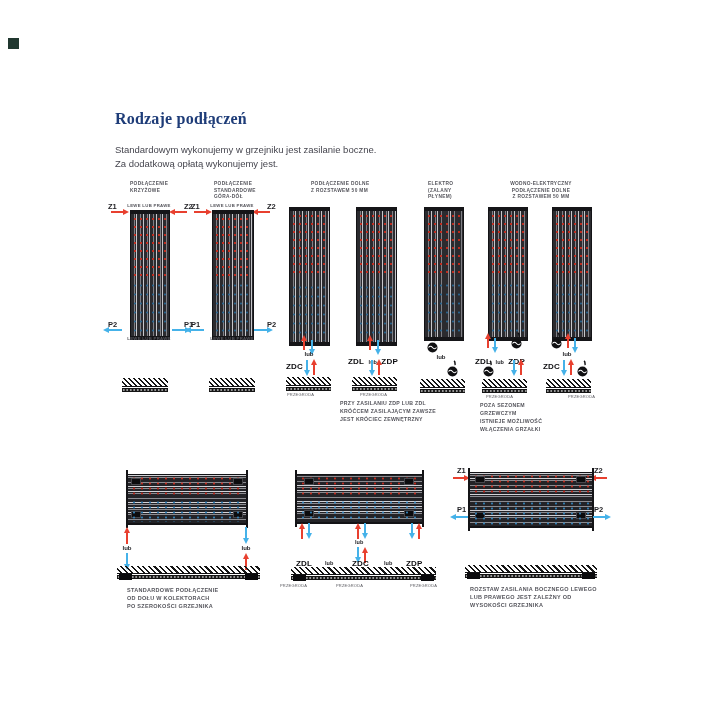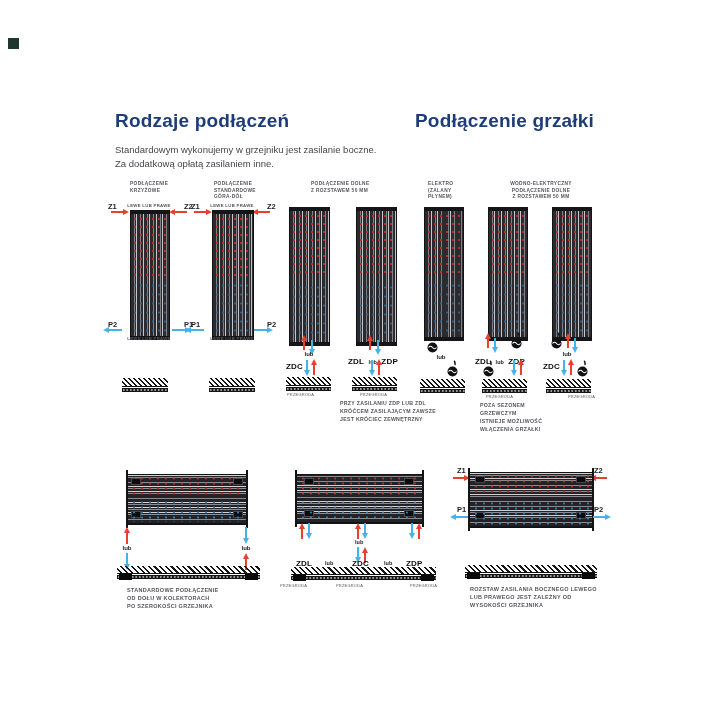--- a/index.html
+++ b/index.html
@@ -1,21 +1,21 @@
 <!DOCTYPE html>
 <html><head>
 <meta charset="utf-8">
 <style>
   html,body{margin:0;padding:0;background:#fff;}
   #page{position:relative;width:720px;height:720px;background:#ffffff;overflow:hidden;
         font-family:"Liberation Sans",sans-serif;color:#44444c;}
   .abs{position:absolute;}
 
   
-  .h1{font-family:Liberation Sans, sans-serif;font-weight:700;font-size:19px;color:#1e3c78;letter-spacing:.2px;}
+  .h1{font-family:Liberation Serif, serif;font-weight:700;font-size:16px;color:#1e3c78;letter-spacing:.2px;}
   .sub{font-size:9.5px;color:#45454e;line-height:14px;}
 
   
   .coltitle{font-size:4.8px;line-height:6.6px;letter-spacing:.35px;color:#55555c;font-weight:700;}
   .tiny{font-size:4.3px;letter-spacing:.3px;color:#55555c;font-weight:700;text-align:center;}
   .port{font-weight:700;font-size:7.5px;color:#232327;}
   .zlab{font-weight:700;font-size:8px;color:#0d0d10;letter-spacing:.2px;}
   .lub{font-weight:700;font-size:6px;color:#1c1c20;text-align:center;}
   .lub2{font-weight:700;font-size:5.5px;color:#1c1c20;}
   .przeg{font-size:4px;letter-spacing:.2px;color:#5a5a60;}
@@ -82,23 +82,22 @@
   .floor .blk.l{left:2px}.floor .blk.r{right:2px}
 </style>
 </head>
 <body>
 
 <div id="page">
 
   <div class="abs logo" style="left:8px;top:38px"></div>
 
   <div class="abs h1" style="left:115px;top:110px">Rodzaje podłączeń</div>
-  <div class="abs h1" style="left:415px;top:110px">Podłączenie grzałki</div>
   <div class="abs sub" style="left:115px;top:143px">Standardowym wykonujemy w grzejniku jest zasilanie boczne.</div>
-  <div class="abs sub" style="left:115px;top:157px">Za dodatkową opłatą zasilaniem inne.</div>
+  <div class="abs sub" style="left:115px;top:157px">Za dodatkową opłatą wykonujemy jest.</div>
 
   <div class="abs coltitle" style="left:130px;top:181px">
     <div>PODŁĄCZENIE</div>
       <div>KRZYŻOWE</div>
   </div>
   <div class="abs coltitle" style="left:214px;top:181px">
     <div>PODŁĄCZENIE</div>
       <div>STANDARDOWE</div>
       <div>GÓRA-DÓŁ</div>
   </div>

